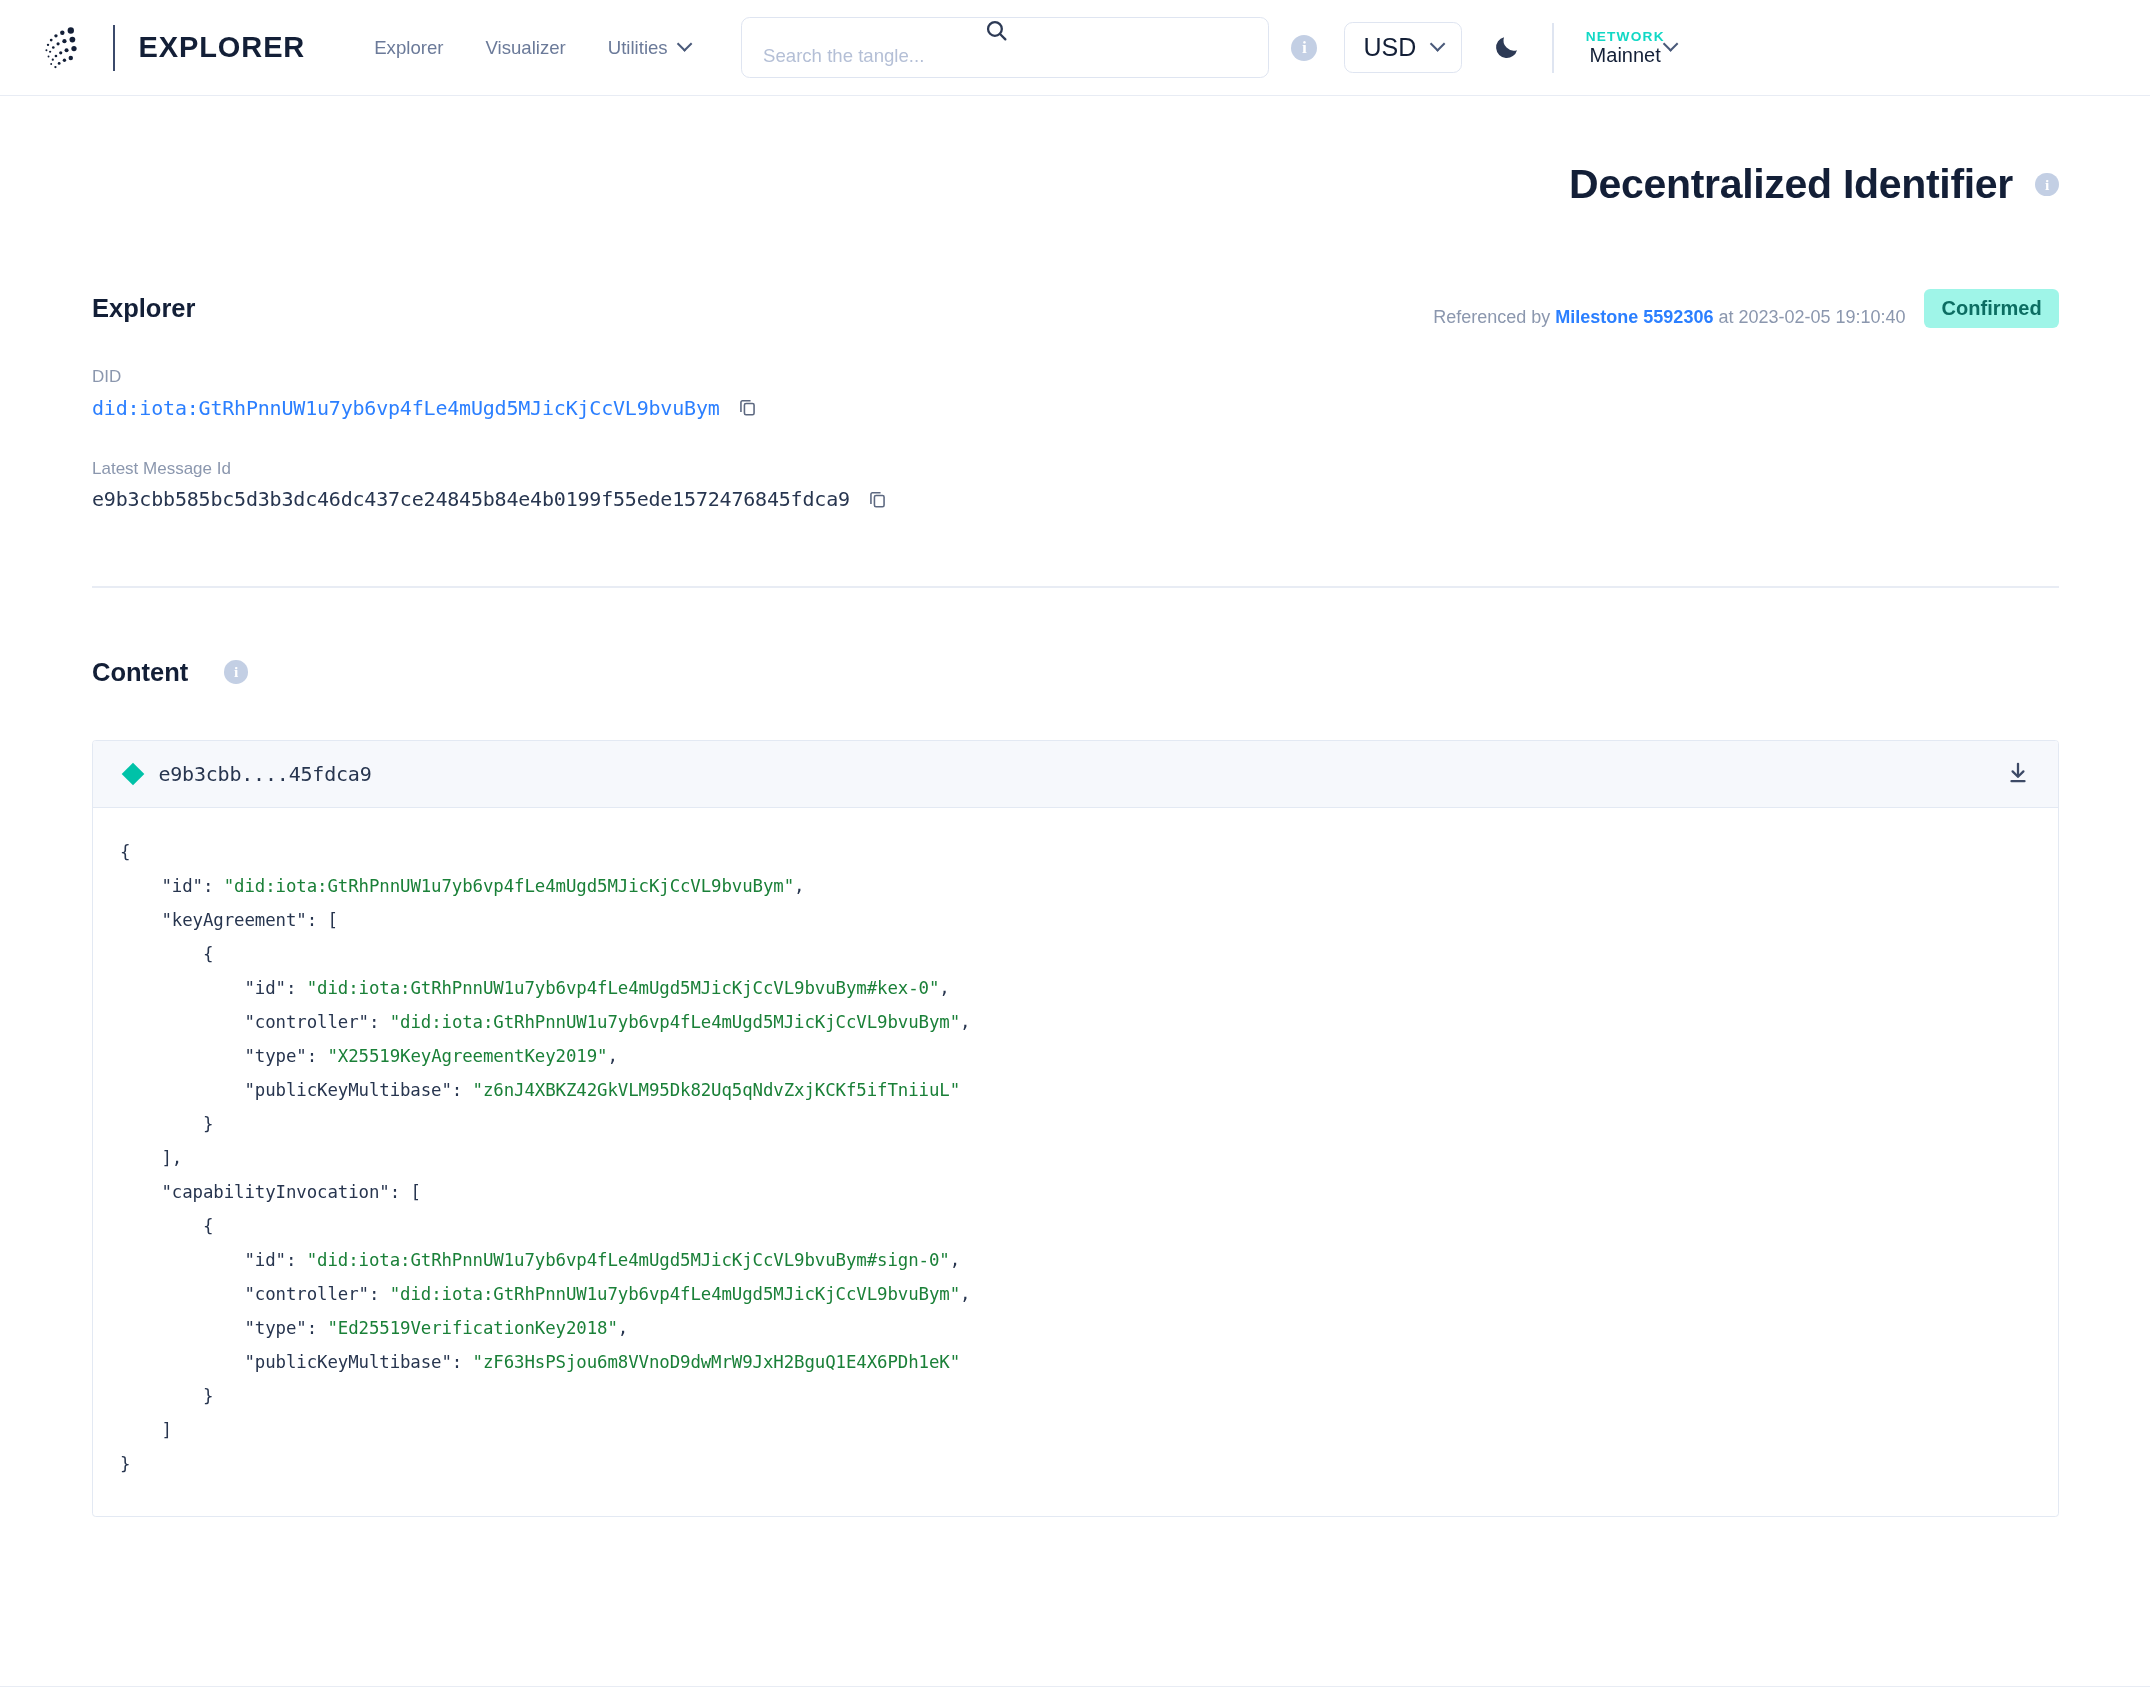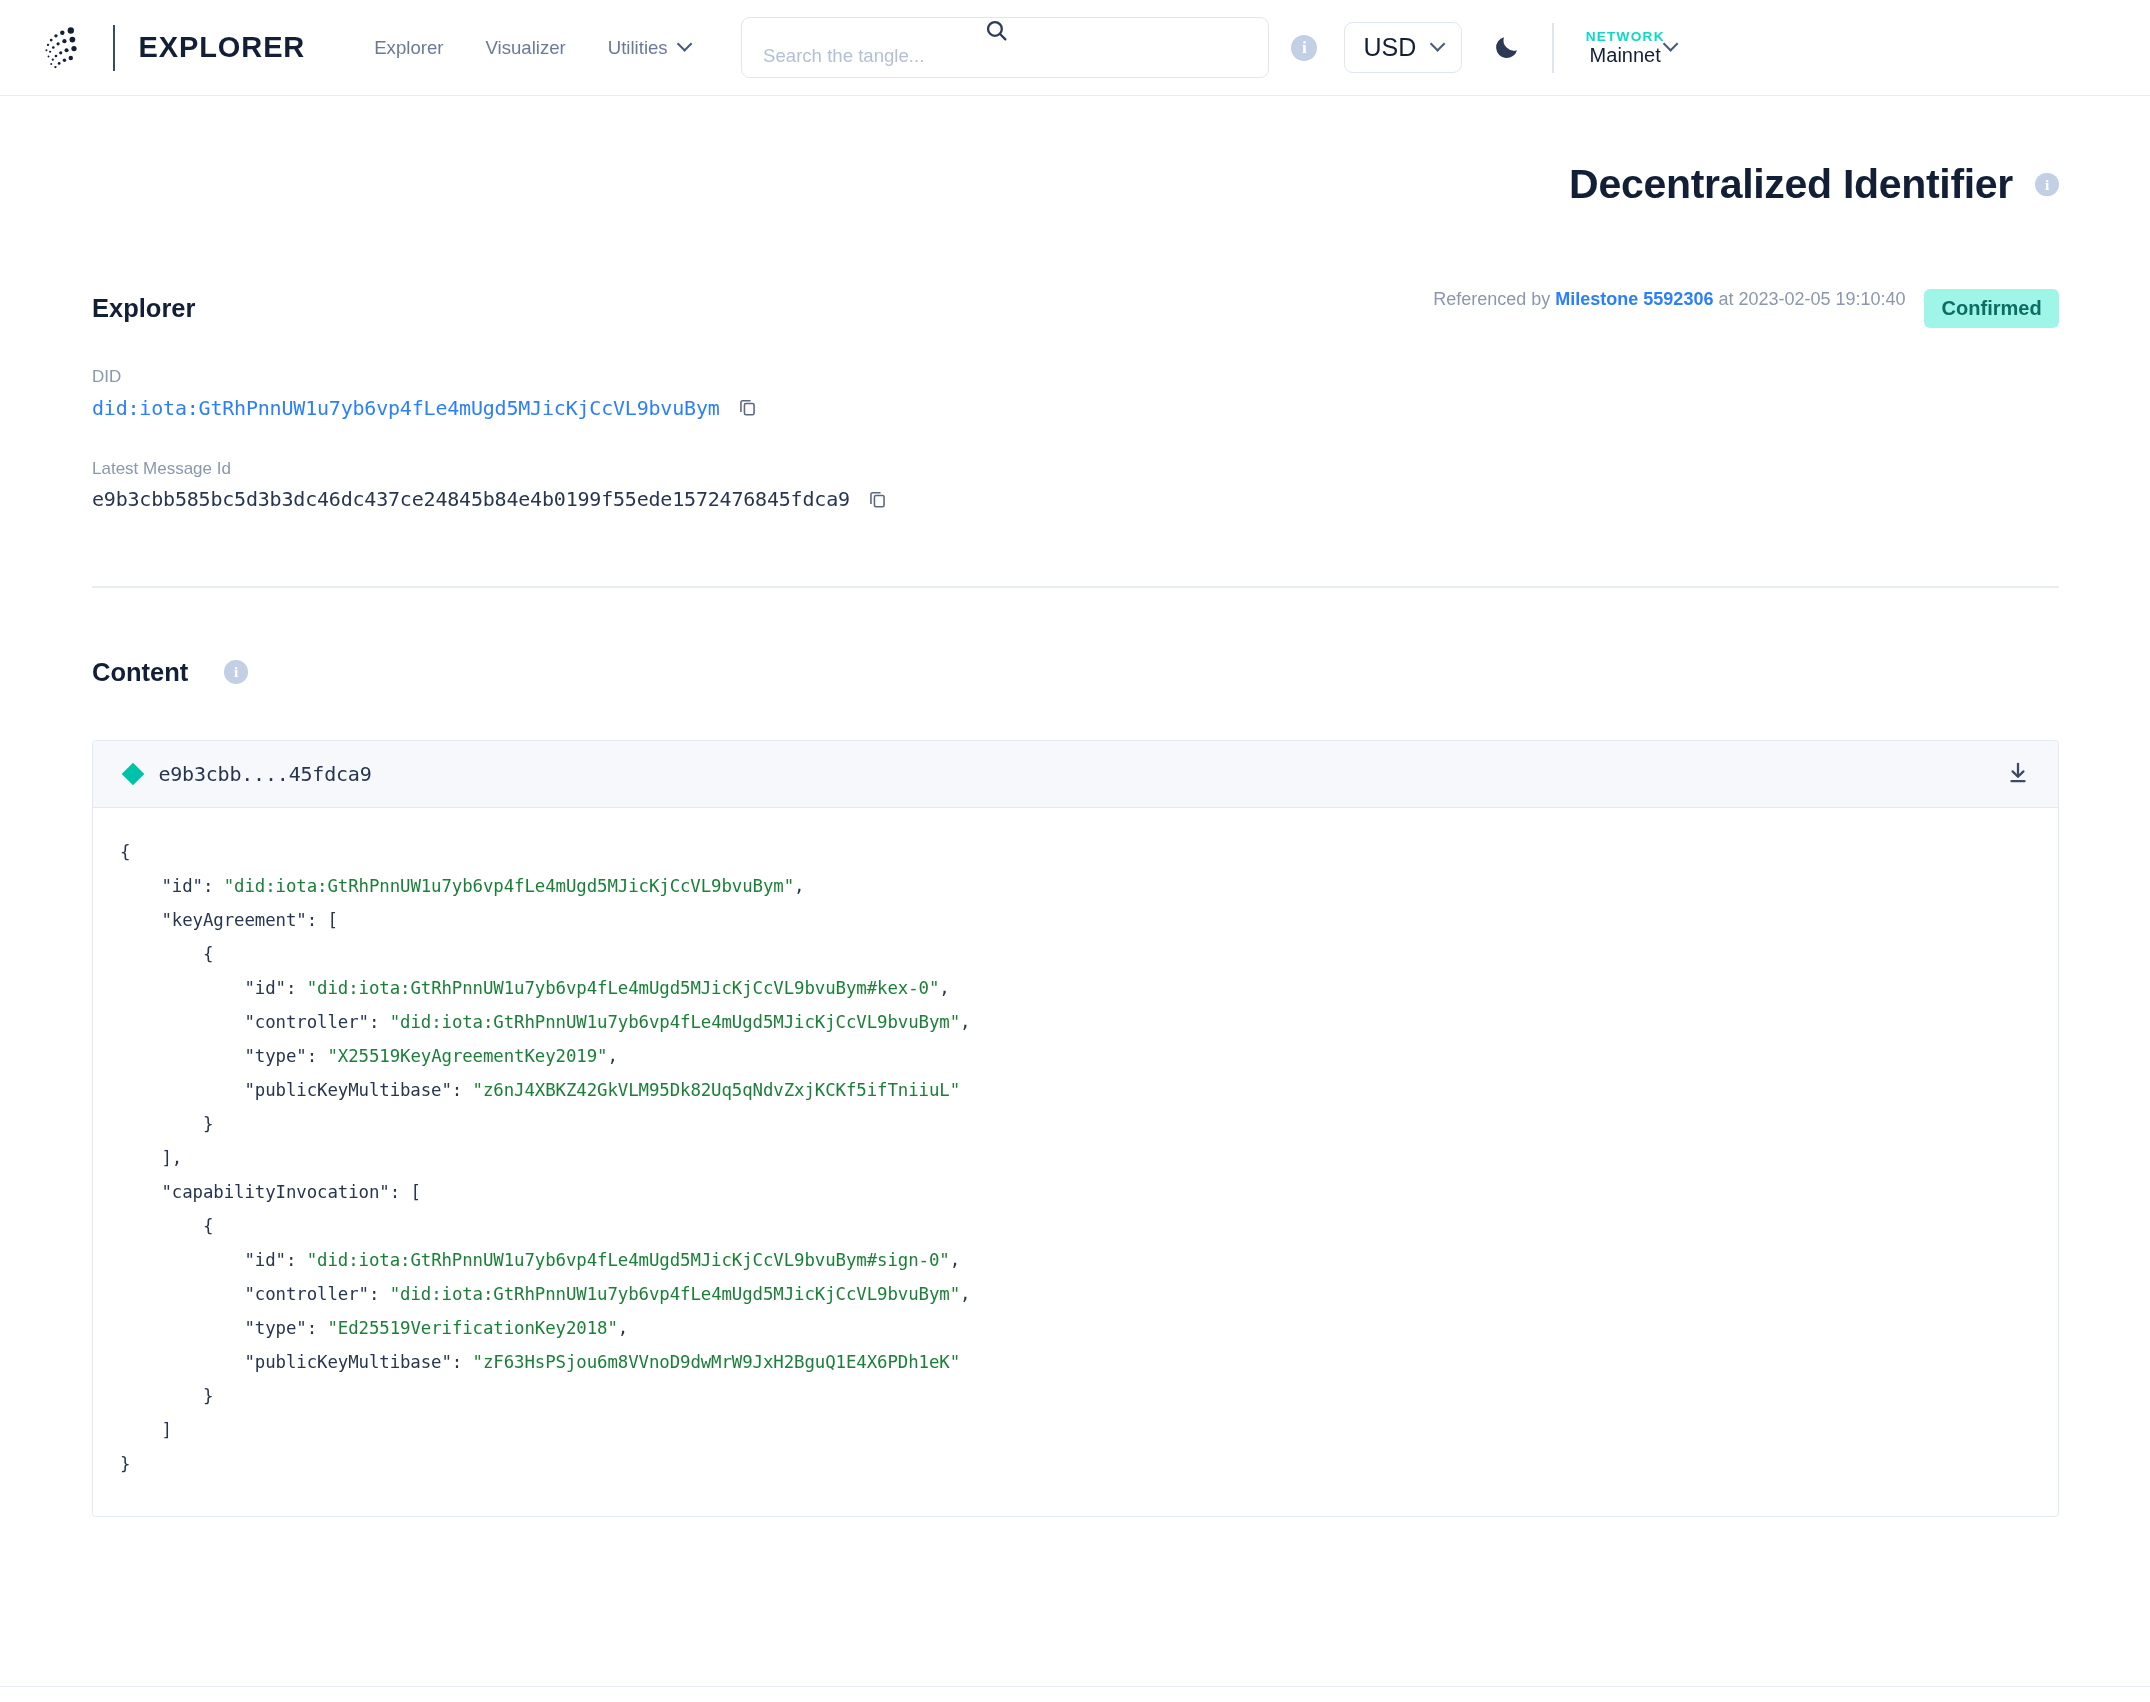--- a/index.html
+++ b/index.html
@@ -99,21 +99,21 @@
     margin-top: 65px;
     justify-content: flex-end;
   }
   .page-title { font-size: 41px; font-weight: bold; color: #131f37; letter-spacing: -0.3px; }
 
   .section-head-row {
     display: flex; align-items: center; justify-content: space-between;
     margin-top: 81px;
   }
   .section-title { font-size: 25.5px; font-weight: bold; color: #131f37; display:flex; align-items:center; gap:13.7px;}
-  .ref-line { display: flex; align-items: flex-start; gap: 18.6px; }
+  .ref-line { display: flex; align-items: flex-end; gap: 18.6px; }
   .ref-text { font-size: 18px; color: #8b97ae; }
   .ref-text .link { color: #2b7fff; font-weight: bold; }
   .badge {
     background: #9ff5e8; color: #0c6d62;
     font-size: 20px; font-weight: bold;
     padding: 8px 17.4px; border-radius: 6.2px;
   }
 
   .field-label {
     font-size: 17px; color: #8b97ae; margin-top: 39px; margin-bottom: 8.7px;

